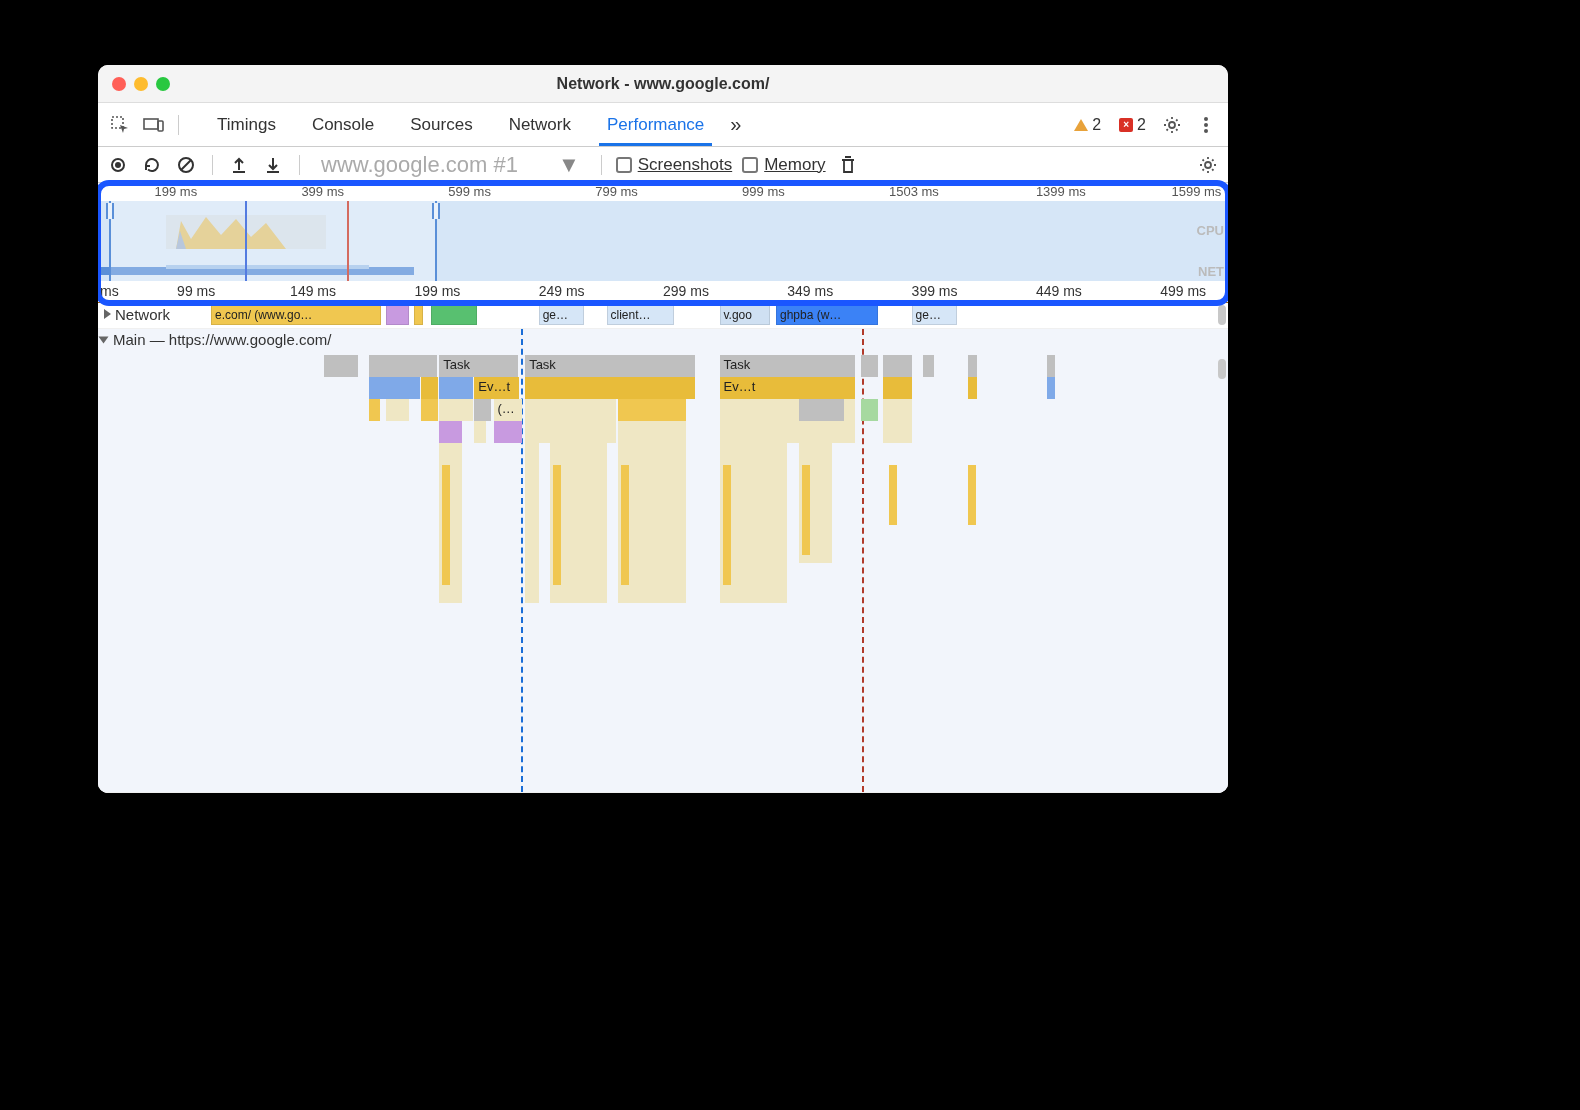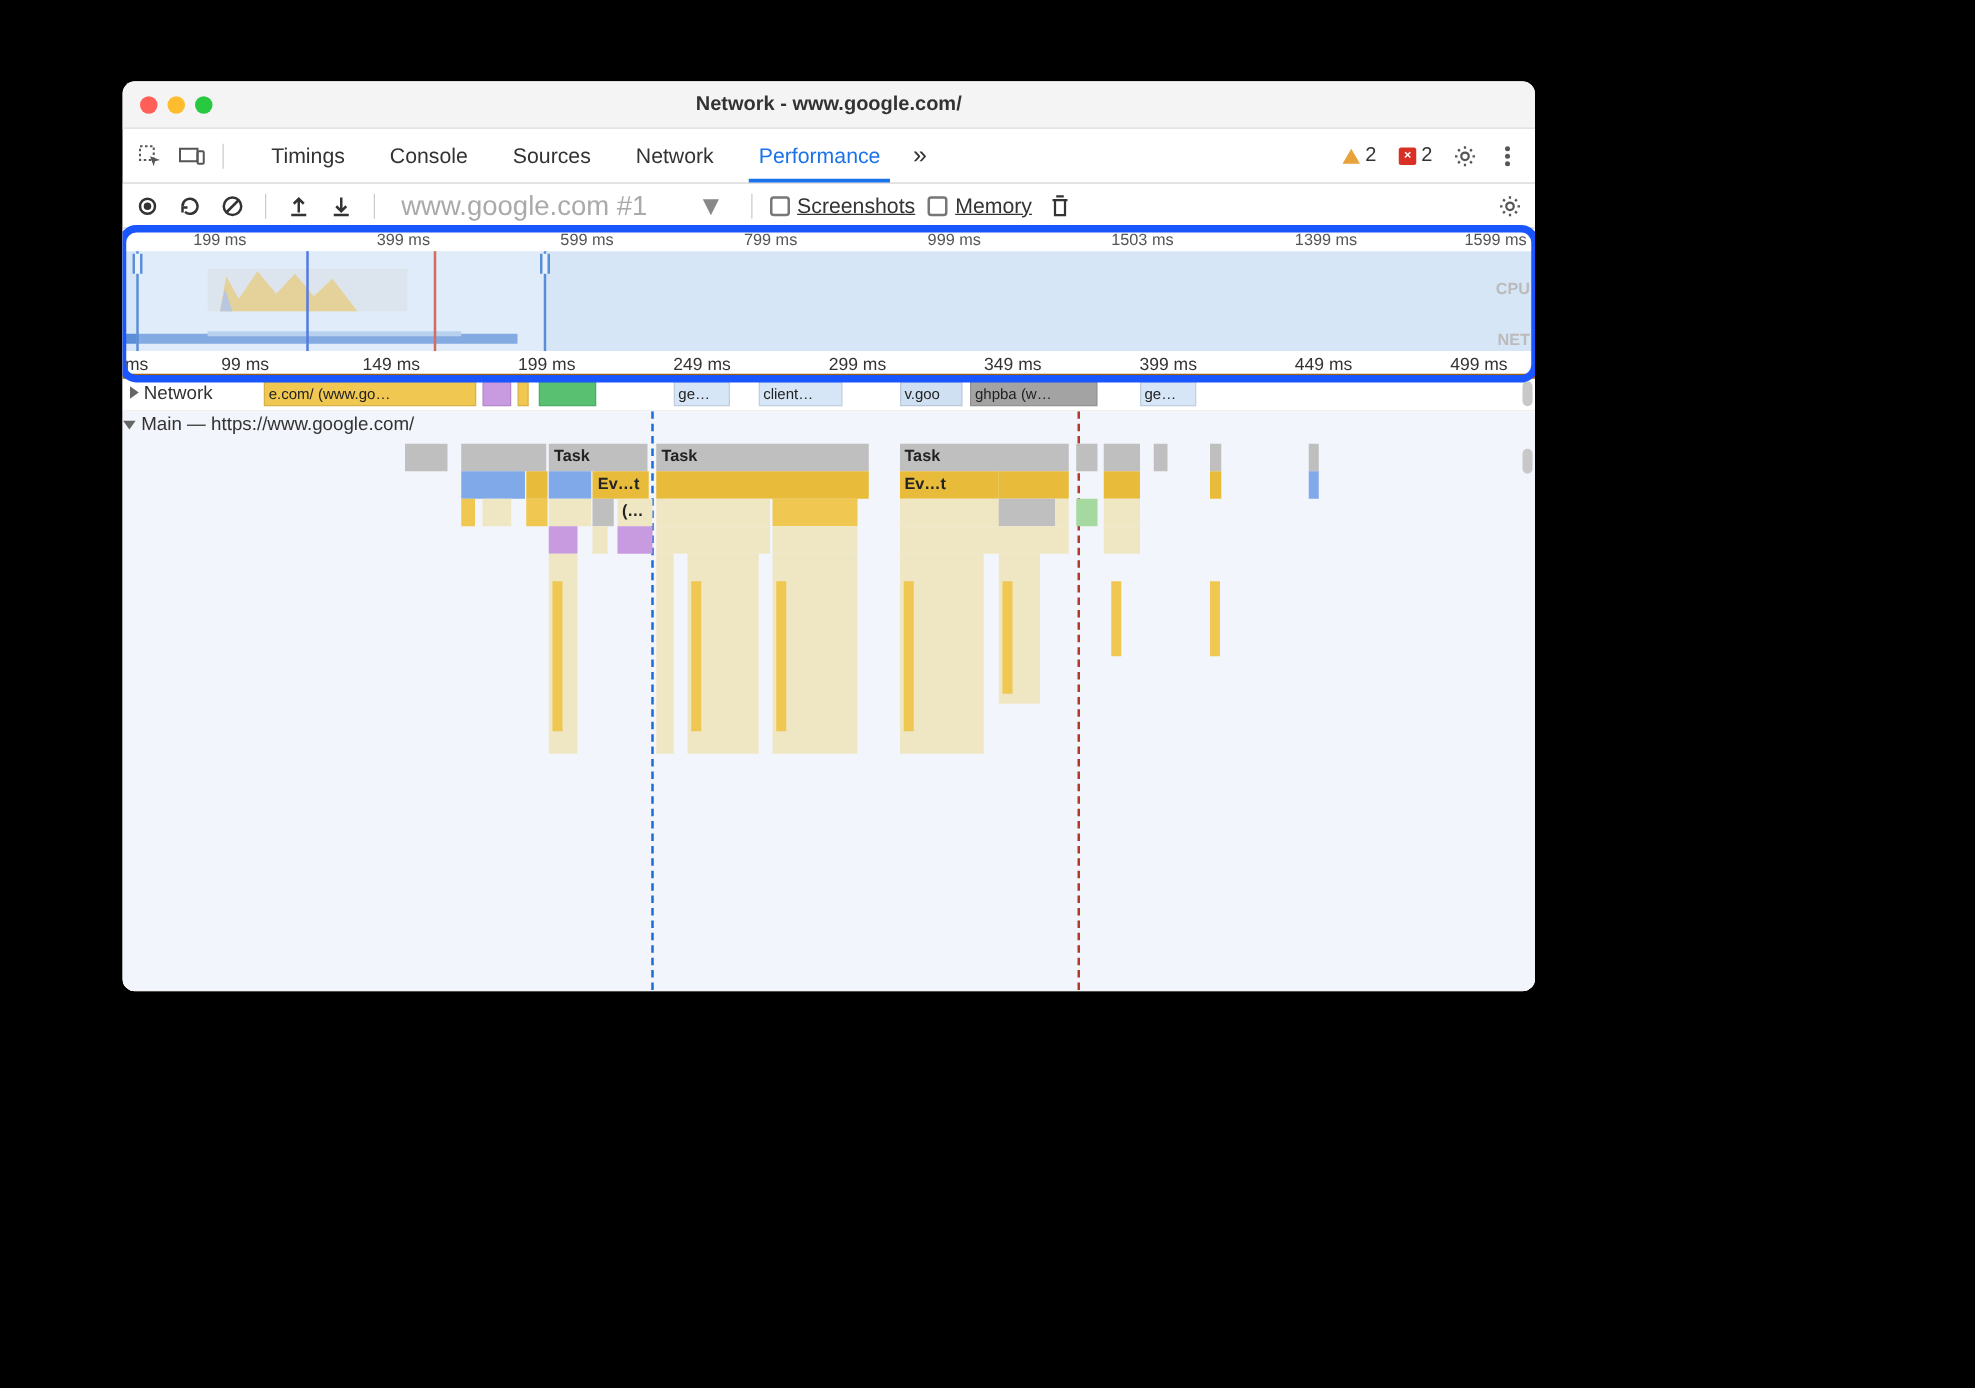--- a/index.html
+++ b/index.html
@@ -39,41 +39,41 @@
   .ov-ruler span { position: absolute; top: 1px; }
   .ov-body { position: absolute; top: 18px; bottom: 0; left: 0; right: 0; background: #d6e6f7; }
   .ov-net { position: absolute; bottom: 6px; height: 8px; }
   .ov-sel { position: absolute; top: 0; bottom: 0; background: rgba(255,255,255,0.25); border-left: 2px solid #5a8fd8; border-right: 2px solid #5a8fd8; }
   .ov-handle { position: absolute; top: 2px; width: 8px; height: 16px; border-left: 2px solid #5a8fd8; border-right: 2px solid #5a8fd8; background: #eaf2fb; }
   .ov-label-r { position: absolute; right: 4px; font-size: 13px; font-weight: 700; color: #bbb; }
   .ov-blue-line { position: absolute; top: 0; bottom: 0; width: 2px; background: #1a4fd6; }
   .ov-red-line { position: absolute; top: 0; bottom: 0; width: 2px; background: #c63a2b; }
 
   .detail { flex: 1; display: flex; flex-direction: column; overflow: hidden; background: #fafafa; }
-  .det-ruler { height: 22px; position: relative; font-size: 14px; color: #333; background: #fff; border-bottom: 4px solid #a16207; }
+  .det-ruler { height: 22px; position: relative; font-size: 14px; color: #333; background: #fff; border-bottom: 1px solid #a16207; }
   .det-ruler span { position: absolute; top: 2px; }
 
   .track { position: relative; background: #fff; border-bottom: 1px solid #f0f0f0; }
   .track-head { display: inline-flex; align-items: center; gap: 4px; height: 22px; padding: 0 6px; font-size: 15px; color: #333; background: rgba(255,255,255,0.9); position: relative; z-index: 2; }
   .caret { display: inline-block; width: 0; height: 0; border-top: 5px solid transparent; border-bottom: 5px solid transparent; border-left: 7px solid #666; }
   .caret.down { transform: rotate(90deg); }
 
   .network-track { height: 26px; }
   .net-bar { position: absolute; top: 2px; height: 20px; font-size: 12px; color: #222; overflow: hidden; white-space: nowrap; padding: 2px 3px; border: 1px solid rgba(0,0,0,0.1); }
 
   .frames-track { height: 24px; }
   .timings-track { height: 30px; }
   .timing-badge { position: absolute; top: 4px; height: 22px; color: #fff; font-size: 13px; font-weight: 600; padding: 2px 6px; }
   .dcl { background: #1a6dd6; }
   .lbadge { background: #b13a2a; }
 
   .main-track { flex: 1; position: relative; overflow: hidden; background: #f2f5fb; }
   .main-head { position: absolute; top: 2px; left: 2px; z-index: 3; display: flex; align-items: center; gap: 6px; font-size: 15px; color: #333; }
   .flame { position: absolute; top: 26px; left: 0; right: 0; bottom: 0; }
-  .fbar { position: absolute; height: 22px; font-size: 13px; color: #222; overflow: hidden; white-space: nowrap; padding: 2px 4px; font-weight: bold; }
+  .fbar { position: absolute; height: 22px; font-size: 13px; color: #222; overflow: hidden; white-space: nowrap; padding: 2px 4px; }
   .gray { background: #bfbfbf; }
   .yellow { background: #f0c750; }
   .yellowd { background: #e8bc3a; }
   .cream { background: #efe7c4; }
   .blue { background: #7fa9e8; }
   .purple { background: #c89ae0; }
   .green2 { background: #a6d9a0; }
 
   .vline { position: absolute; top: 0; bottom: 0; width: 0; }
   .vline.dcl-l { border-left: 2px dashed #1a6dd6; }
@@ -259,21 +259,21 @@
           <span class="caret"></span>
           <span>Network</span>
         </div>
       <div class="net-bar" style="left:10%;width:15%;background:#f0c750"><span>e.com/ (www.go…</span></div>
       <div class="net-bar" style="left:25.5%;width:2%;background:#c89ae0"></div>
       <div class="net-bar" style="left:28%;width:0.8%;background:#f0c750"></div>
       <div class="net-bar" style="left:29.5%;width:4%;background:#58c070"></div>
       <div class="net-bar" style="left:39%;width:4%;background:#d6e6f7"><span>ge…</span></div>
       <div class="net-bar" style="left:45%;width:6%;background:#d6e6f7"><span>client…</span></div>
       <div class="net-bar" style="left:55%;width:4.5%;background:#cfe0f2"><span>v.goo</span></div>
-      <div class="net-bar" style="left:60%;width:9%;background:#a3a3a3"><span>ghpba (w…</span></div>
+      <div class="net-bar" style="left:60%;width:9%;background:#3b82f6"><span>ghpba (w…</span></div>
       <div class="net-bar" style="left:72%;width:4%;background:#d6e6f7"><span>ge…</span></div>
       <div class="scrollnub" style="top:2px"></div>
     </div>
 
 
 
     <div class="track main-track">
       <div class="main-head">
         <span class="caret down"></span>
         <span>Main — https://www.google.com/</span>

